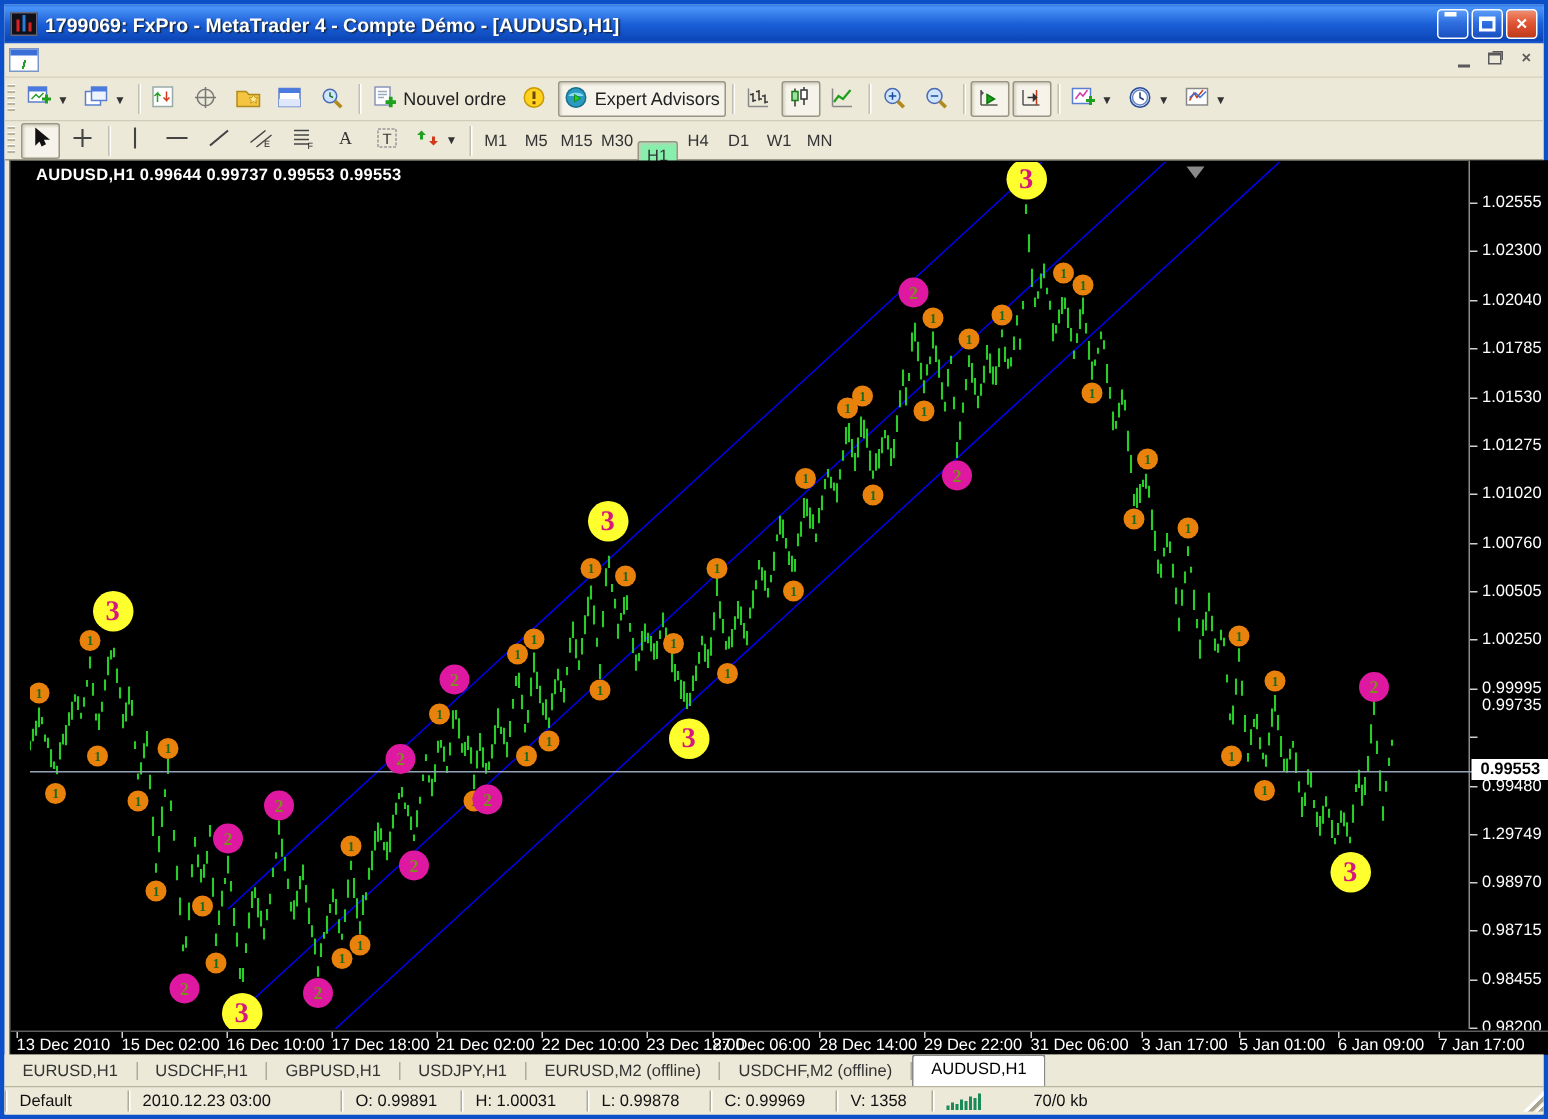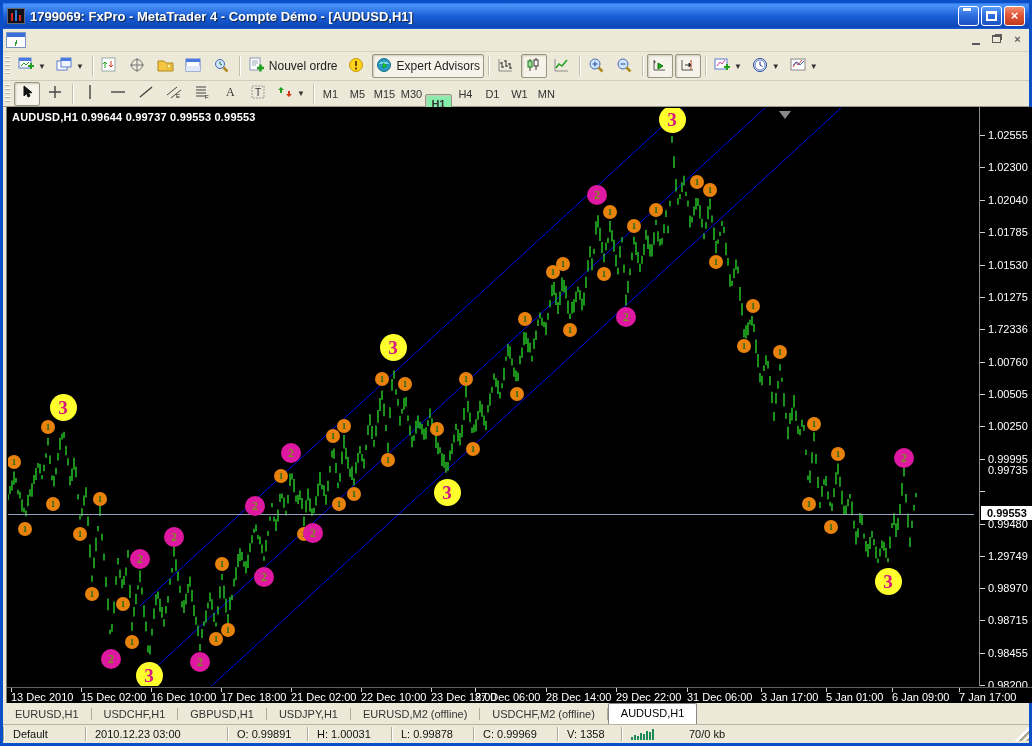--- a/index.html
+++ b/index.html
@@ -52,27 +52,27 @@
     background:repeating-linear-gradient(180deg,#fff 0 1px,#b8b4a0 1px 2px,transparent 2px 4px); }
   .tbtn { height:24px; min-width:26px; display:flex; align-items:center; justify-content:center;
     padding:0 3px; margin:0 1px; border:1px solid transparent; border-radius:2px; font-size:12px; color:#222; }
   .tbtn.active { border:1px solid #9a96852; border:1px solid #9a9685; background:#f6f4ea;
     box-shadow:inset 1px 1px 2px #cdc9b8; }
   .tbtn .lbl { margin-left:4px; white-space:nowrap; }
   .tbtn .dd { font-size:8px; color:#333; margin-left:3px; }
   .tsep { width:1px; height:20px; background:#c4c0ae; margin:0 3px; box-shadow:1px 0 0 #fff; }
   .tfbtn { width:27px; height:20px; font-size:11px; color:#333; display:flex; align-items:center;
     justify-content:center; border:1px solid transparent; border-radius:2px; }
-  .tfbtn.active { border-color:#9a9685; background:#86efac; box-shadow:inset 1px 1px 2px #cdc9b8; font-weight:bold;margin-top:20px; }
+  .tfbtn.active { border-color:#9a9685; background:#86efac; box-shadow:inset 1px 1px 2px #cdc9b8; font-weight:normal;margin-top:20px; }
   .icon16 { width:17px; height:16px; display:inline-block; }
 
   
   .chart-region { position:absolute; left:3px; top:104px; width:1026px; height:596px; background:#000;
     border-left:1px solid #7a7a6a; }
-  .plot { position:absolute; left:1px; top:1px; width:966px; height:578px; overflow:hidden; }
+  .plot { position:absolute; left:13px; top:1px; width:966px; height:578px; overflow:hidden; }
   .plot svg { position:absolute; left:0; top:0; }
   .ohlc-label { position:absolute; left:4px; top:3px; color:#fff; font-size:11px; font-weight:bold;
     letter-spacing:0.2px; z-index:5; }
   .shift-marker { position:absolute; width:0; height:0; border-left:6px solid transparent;
     border-right:6px solid transparent; border-top:8px solid #8a8a8a; top:3px; z-index:4; }
   .marker { position:absolute; border-radius:50%; display:flex; align-items:center; justify-content:center;
     font-weight:bold; z-index:6; font-family:"Liberation Serif", serif; }
   .price-axis { position:absolute; left:972px; top:0; width:54px; height:579px; background:#000;
     border-left:1px solid #8a8a8a; color:#fff; font-size:11px;padding-left:47px; }
   .ptick { position:absolute; left:0; width:5px; height:1px; background:#cfcfcf; }
@@ -453,21 +453,21 @@
         <div class="plabel" style="top: 54px;">1.02300</div>
         <div class="ptick" style="top: 93px;"></div>
         <div class="plabel" style="top: 87px;">1.02040</div>
         <div class="ptick" style="top: 125px;"></div>
         <div class="plabel" style="top: 119px;">1.01785</div>
         <div class="ptick" style="top: 158px;"></div>
         <div class="plabel" style="top: 152px;">1.01530</div>
         <div class="ptick" style="top: 190px;"></div>
         <div class="plabel" style="top: 184px;">1.01275</div>
         <div class="ptick" style="top: 222px;"></div>
-        <div class="plabel" style="top: 216px;">1.72336</div>
+        <div class="plabel" style="top: 216px;">1.01020</div>
         <div class="ptick" style="top: 255px;"></div>
         <div class="plabel" style="top: 249px;">1.00760</div>
         <div class="ptick" style="top: 287px;"></div>
         <div class="plabel" style="top: 281px;">1.00505</div>
         <div class="ptick" style="top: 319px;"></div>
         <div class="plabel" style="top: 313px;">1.00250</div>
         <div class="ptick" style="top: 352px;"></div>
         <div class="plabel" style="top: 346px;">0.99995</div>
         <div class="ptick" style="top: 384px;"></div>
         <div class="plabel" style="top: 357px; text-align: center;">0.99735</div>

